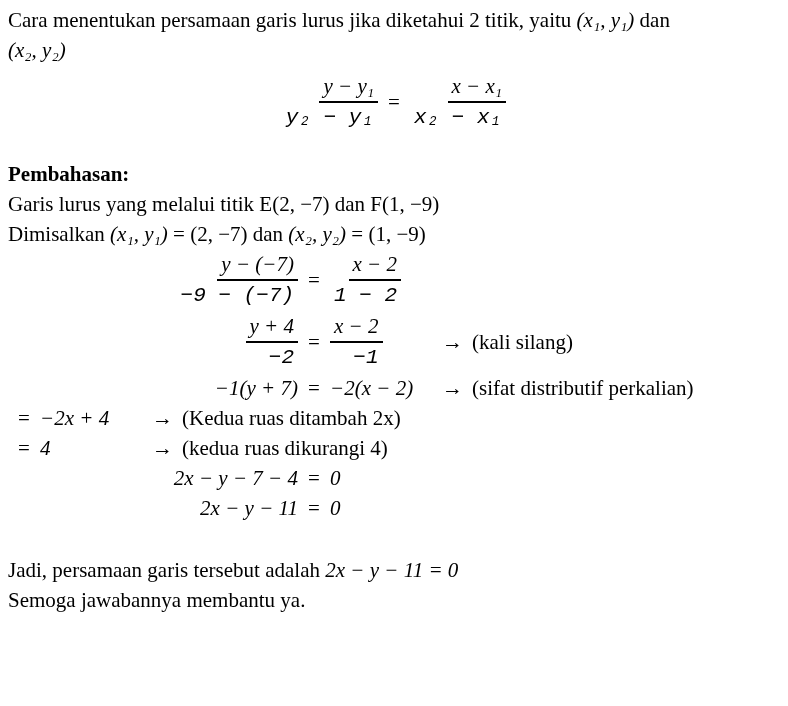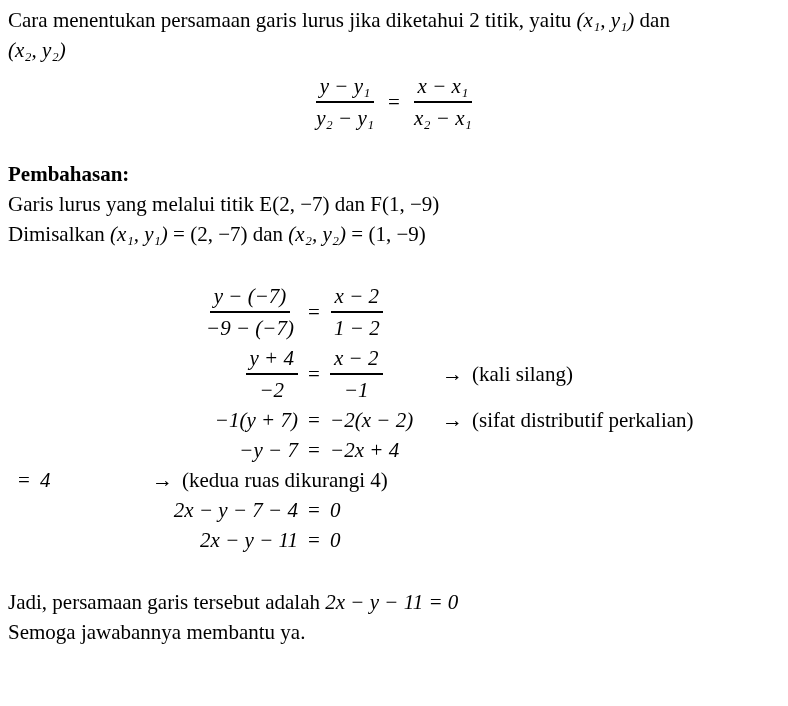--- a/index.html
+++ b/index.html
@@ -8,26 +8,26 @@
     width:788px; height:706px;
     font-family:"Liberation Serif","DejaVu Serif",serif;
     color:#000; font-size:21px; line-height:30px;
   }
   .page { width:788px; height:706px; padding:5px 8px 0 8px; overflow:hidden; }
   .bold { font-weight:bold; }
   .m { font-style:italic; }
   .line { white-space:nowrap; }
 
   .formula-center { display:flex; justify-content:center; align-items:center; margin:6px 0 26px 0; }
-  .frac { display:inline-flex; flex-direction:column; align-items:center; }
+  .frac { display:inline-flex; flex-direction:column; align-items:flex-end; }
   .frac .num { padding:0 4px; border-bottom:2px solid #000; }
-  .frac .den { padding:0 4px; }
+  .frac .den { padding:0 4px;font-family:Liberation Mono, monospace; }
   .eqsign { margin:0 10px; }
 
-  .eq-block { margin-top:32px; }
+  .eq-block { }
   .eq-row { display:flex; align-items:center; min-height:30px; }
   .eq-lhs { width:290px; display:flex; justify-content:flex-end; }
   .eq-mid { width:32px; flex:none; display:flex; justify-content:center; }
   .eq-rhs { width:112px; display:flex; justify-content:flex-start; }
   .eq-note { white-space:nowrap; }
   .eq-note .arrow { margin-right:9px; }
 
   .jadi { margin-top:32px; }
 </style>
 </head>
@@ -93,23 +93,23 @@
     </div>
 
     <div class="eq-row">
       <div class="eq-lhs m">−1(y + 7)</div>
       <div class="eq-mid">=</div>
       <div class="eq-rhs m">−2(x − 2)</div>
       <div class="eq-note"><span class="arrow">→</span><span>(sifat distributif perkalian)</span></div>
     </div>
 
     <div class="eq-row">
-      <div class="eq-lhs m">−y − 7</div>
       <div class="eq-mid">=</div>
       <div class="eq-rhs m">−2x + 4</div>
+      <div class="eq-note"><span class="arrow">→</span><span>(Kedua ruas ditambah 2x)</span></div>
     </div>
 
     <div class="eq-row">
       <div class="eq-mid">=</div>
       <div class="eq-rhs m">4</div>
       <div class="eq-note"><span class="arrow">→</span><span>(kedua ruas dikurangi 4)</span></div>
     </div>
 
     <div class="eq-row">
       <div class="eq-lhs m">2x − y − 7 − 4</div>

